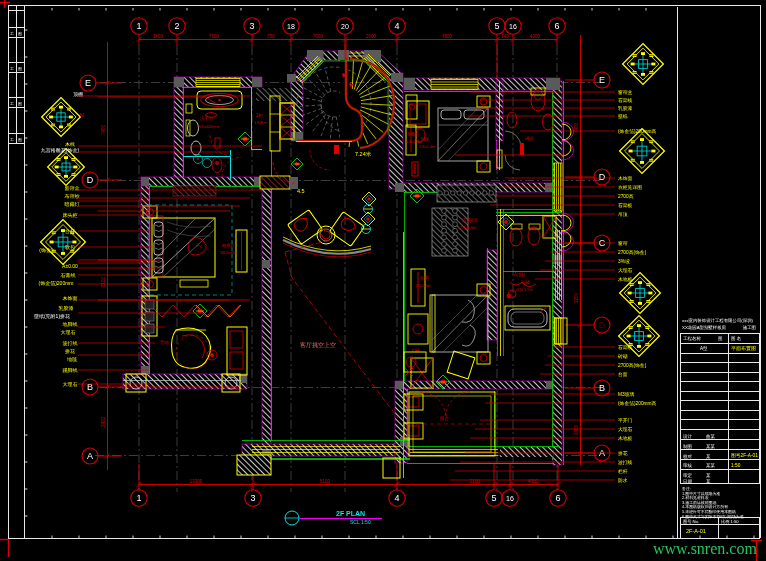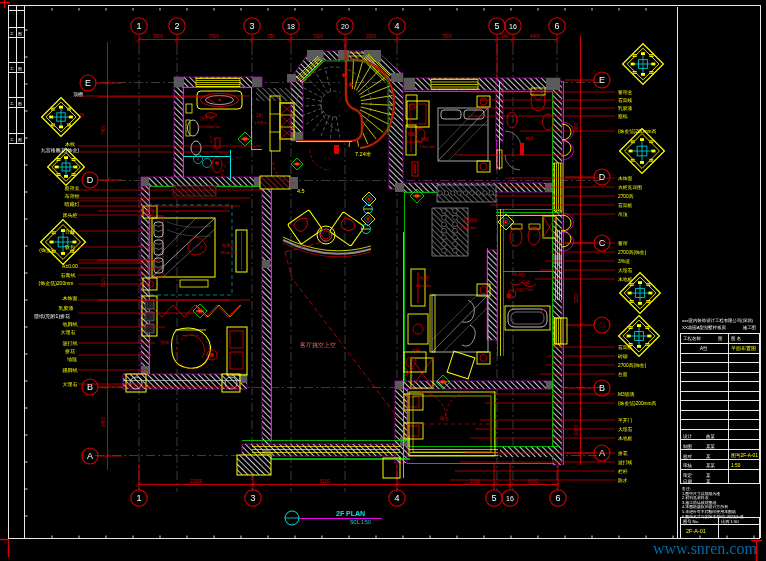--- a/index.html
+++ b/index.html
@@ -1,18 +1,18 @@
 <!DOCTYPE html>
 <html><head>
 <meta charset="utf-8">
 <style>
 html,body{margin:0;padding:0;background:#000;}
 #sheet{position:relative;width:766px;height:561px;background:#000;overflow:hidden;}
 svg{position:absolute;left:0;top:0;}
-.wm{position:absolute;left:653px;top:540px;color:#0369a1;
+.wm{position:absolute;left:653px;top:540px;color:#22c55e;
 font-family:"Liberation Serif",serif;font-size:16px;}
 </style>
 </head>
 <body>
 <div id="sheet">
 <svg width="766" height="561" viewBox="0 0 766 561">
 <defs>
 <pattern id="hw" width="4" height="4" patternUnits="userSpaceOnUse" patternTransform="rotate(45)">
   <rect width="4" height="4" fill="#000"></rect>
   <line x1="0" y1="0.5" x2="4" y2="0.5" stroke="#e0e0e0" stroke-width="0.9"></line>

